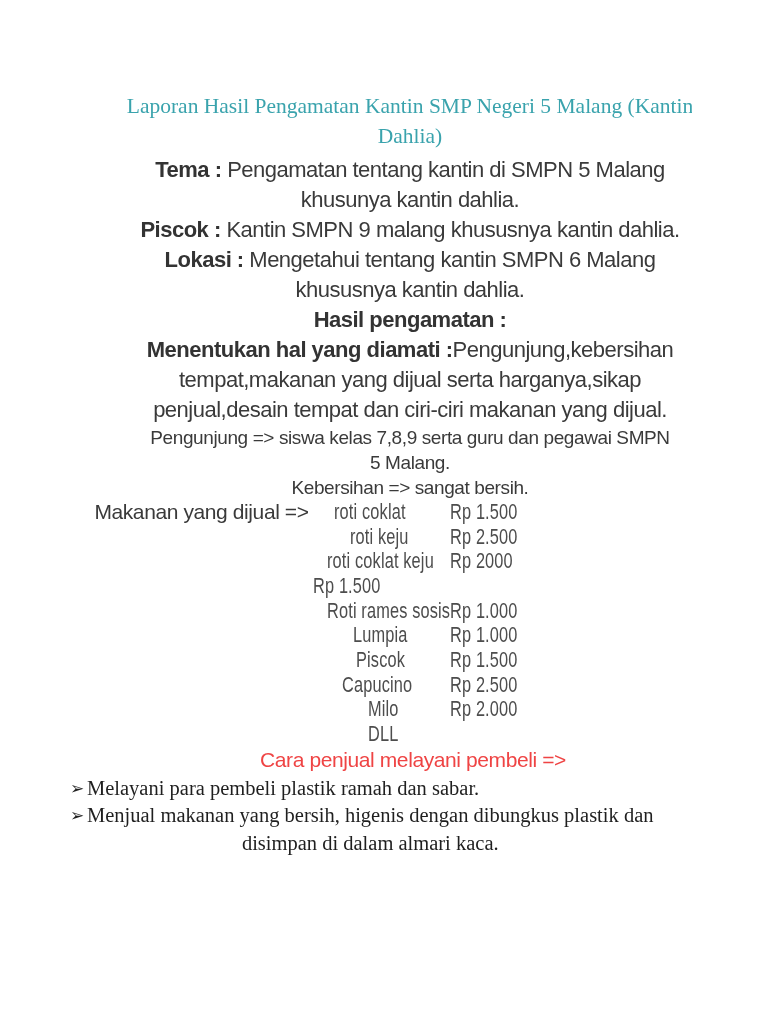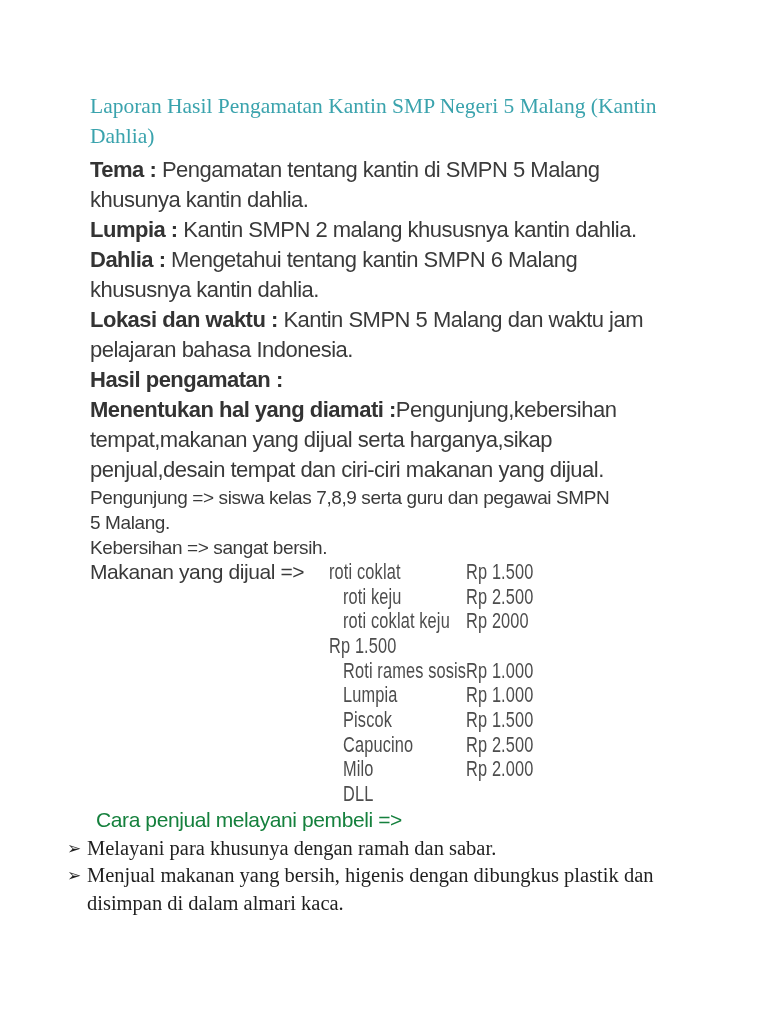--- a/index.html
+++ b/index.html
@@ -7,20 +7,21 @@
     padding: 0;
     background: #ffffff;
   }
   .page {
     position: relative;
     width: 692px;
     height: 1024px;
     background: #ffffff;
     overflow: hidden;
     font-family: "Liberation Sans", sans-serif;
+    text-align: center;
   }
   .content {
     position: absolute;
     left: 90px;
     top: 91px;
     width: 640px;
   }
   
   .title {
     margin: 0 0 4px 0;
@@ -49,21 +50,20 @@
     font-size: 19px;
     line-height: 25px;
     letter-spacing: -0.4px;
     color: #3a3a3a;
     white-space: pre-line;
   }
   
   .menu-flex {
     display: flex;
     align-items: flex-start;
-    gap: 16px;
   }
   .menu-flex .obs-label {
     flex: 0 0 223px;
     font-size: 21px;
     line-height: 24.7px;
     letter-spacing: -0.4px;
     color: #3a3a3a;
   }
   .menu {
     flex: 1 1 auto;
@@ -84,21 +84,21 @@
     font-weight: 400;
     color: #4d4d4d;
     letter-spacing: 0.2px;
   }
   
   .cara {
     margin: 0 0 0 6px;
     font-size: 21px;
     line-height: 25px;
     letter-spacing: -0.4px;
-    color: #15803d;
+    color: #ef4444;
   }
   .bullets {
     margin-left: -23px;
     margin-top: 3px;
     font-family: "Liberation Serif", serif;
     font-size: 20.5px;
     line-height: 27.5px;
     color: #1f1f1f;
   }
   .bullet {
@@ -120,25 +120,23 @@
 
 <div class="page">
   <div class="content">
 
     <h1 class="title" style="color: rgb(58, 163, 173);">Laporan Hasil Pengamatan Kantin SMP Negeri 5 Malang (Kantin
 Dahlia)</h1>
 
     <div>
       <p class="para"><span class="lbl">Tema : </span><span>Pengamatan tentang kantin di SMPN 5 Malang
 khusunya kantin dahlia.</span></p>
-      <p class="para"><span class="lbl">Lumpia : </span><span>Kantin SMPN 2 malang khususnya kantin dahlia.</span></p>
-      <p class="para"><span class="lbl">Dahlia : </span><span>Mengetahui tentang kantin SMPN 6 Malang
+      <p class="para"><span class="lbl">Piscok : </span><span>Kantin SMPN 9 malang khususnya kantin dahlia.</span></p>
+      <p class="para"><span class="lbl">Lokasi : </span><span>Mengetahui tentang kantin SMPN 6 Malang
 khususnya kantin dahlia.</span></p>
-      <p class="para"><span class="lbl">Lokasi dan waktu : </span><span>Kantin SMPN 5 Malang dan waktu jam
-pelajaran bahasa Indonesia.</span></p>
       <p class="para"><span class="lbl">Hasil pengamatan :</span></p>
       <p class="para"><span class="lbl">Menentukan hal yang diamati :</span><span>Pengunjung,kebersihan
 tempat,makanan yang dijual serta harganya,sikap
 penjual,desain tempat dan ciri-ciri makanan yang dijual.</span></p>
     </div>
 
     <div>
       <p class="obs-line"><span>Pengunjung =&gt; </span><span>siswa kelas 7,8,9 serta guru dan pegawai SMPN
 5 Malang.</span></p>
       <p class="obs-line"><span>Kebersihan =&gt; </span><span>sangat bersih.</span></p>
@@ -187,21 +185,21 @@
             </div>
         </div>
       </div>
     </div>
 
     <p class="cara">Cara penjual melayani pembeli =&gt;</p>
 
     <div class="bullets">
       <div class="bullet">
         <span class="marker">➢</span>
-        <span class="btext">Melayani para khusunya dengan ramah dan sabar.</span>
+        <span class="btext">Melayani para pembeli plastik ramah dan sabar.</span>
       </div>
       <div class="bullet">
         <span class="marker">➢</span>
         <span class="btext">Menjual makanan yang bersih, higenis dengan dibungkus plastik dan
 disimpan di dalam almari kaca.</span>
       </div>
     </div>
 
   </div>
 </div>

